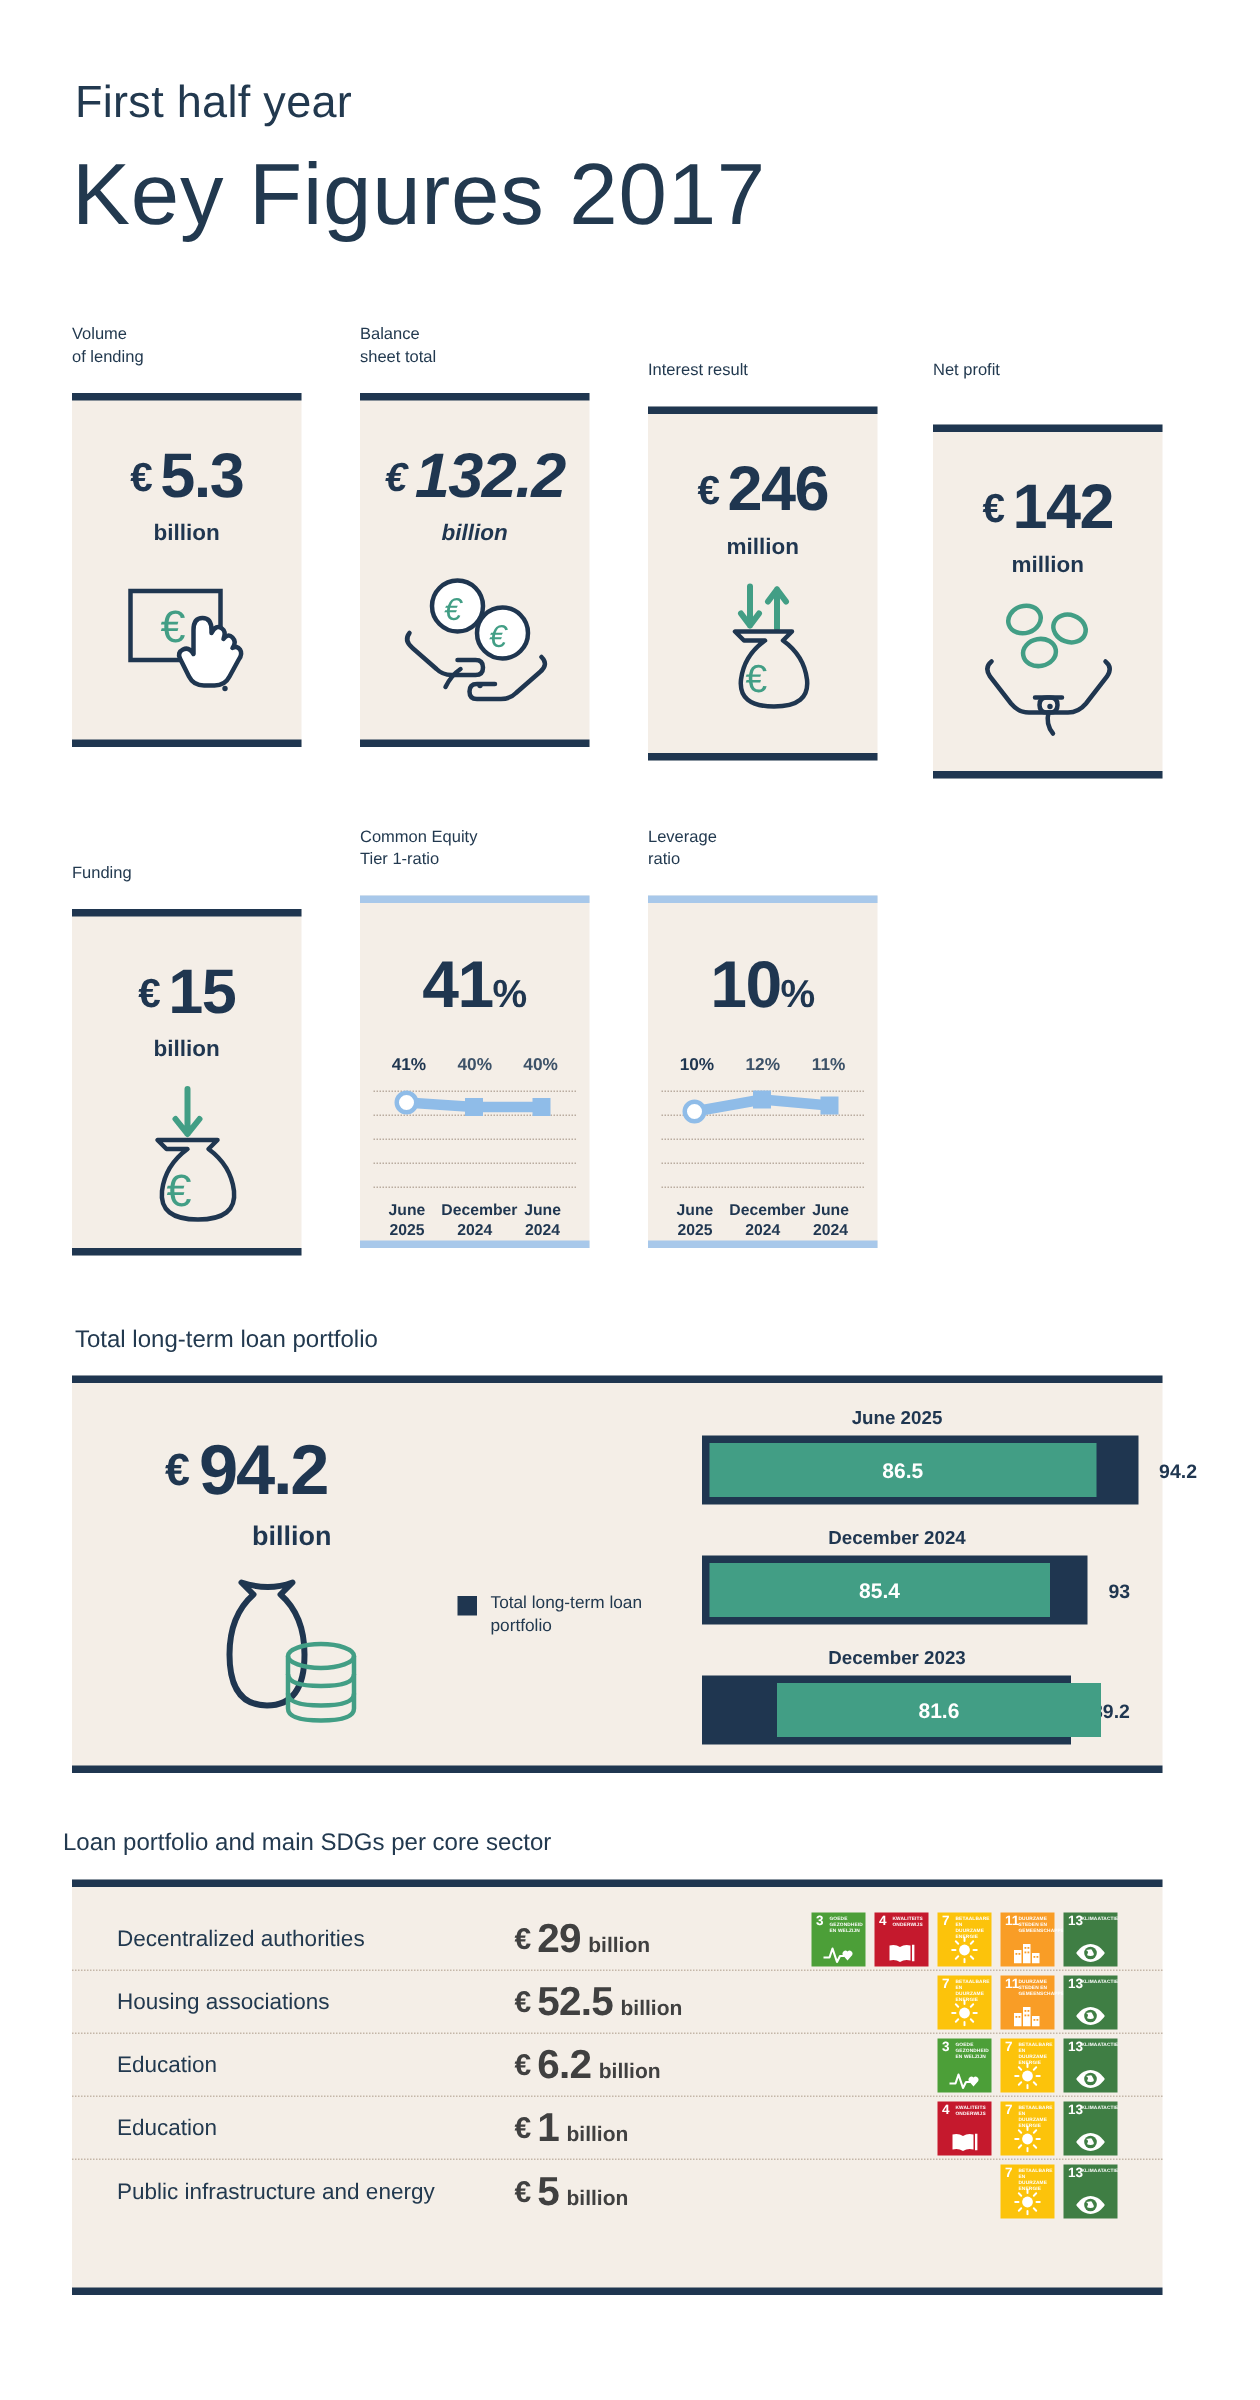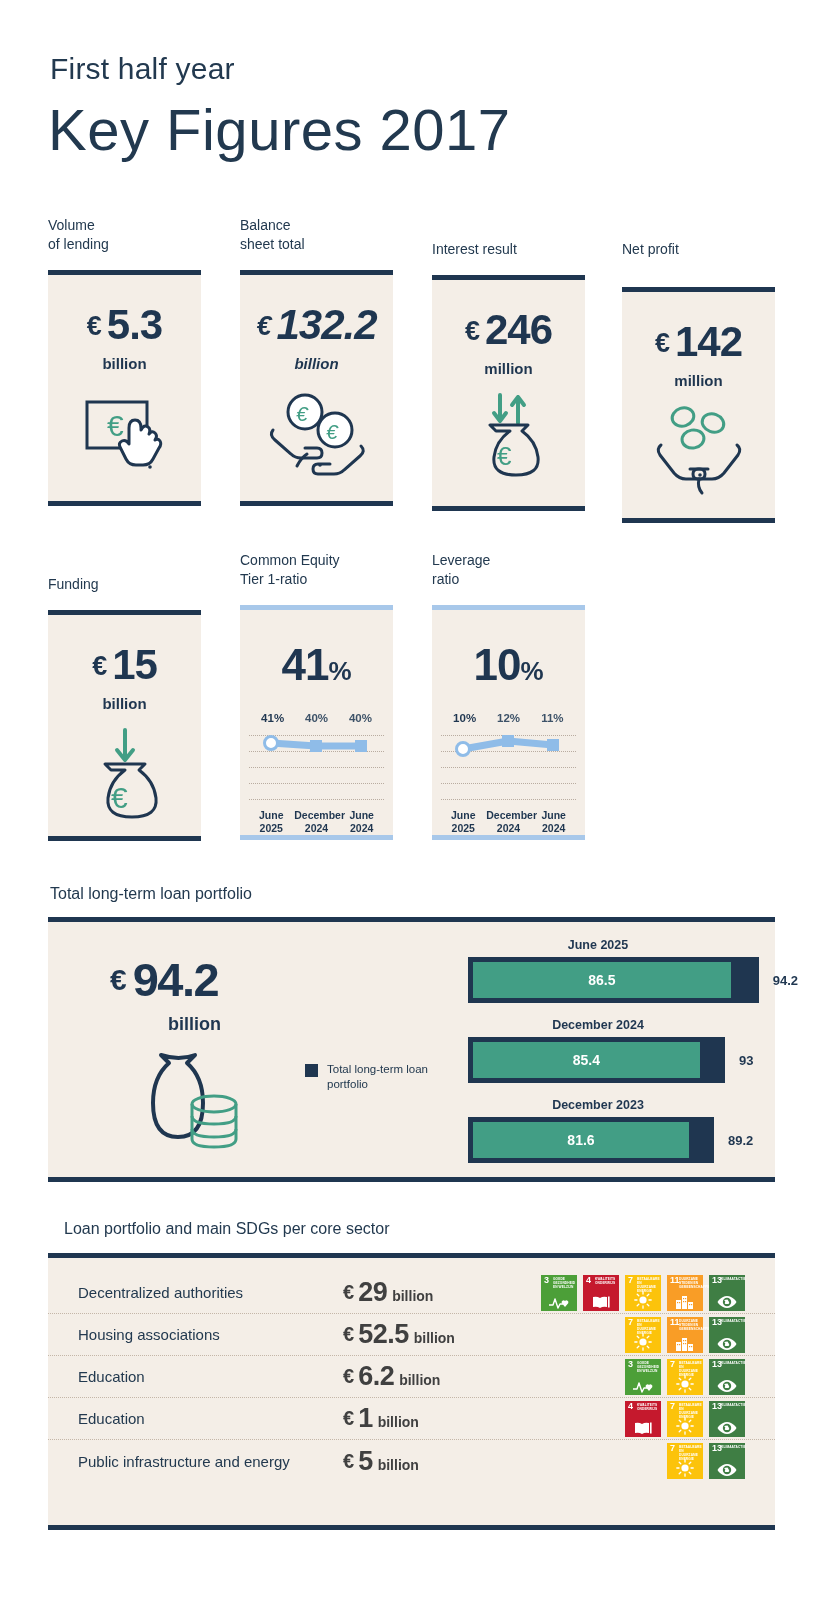--- a/index.html
+++ b/index.html
@@ -19,21 +19,21 @@
   }
   .hdr-title {
     position: absolute; left: 48px; top: 98px;
     font-size: 58px; font-weight: 400; letter-spacing: .5px; color: #22394f;
     line-height: 1.1;
   }
 
   
   .kpi { position: absolute; }
   .kpi-label {
-    font-size: 14px; line-height: 1.35; color: #22394f; font-weight: 400;
+    font-size: 11px; line-height: 1.35; color: #22394f; font-weight: 400;
     white-space: pre-line;
   }
   .kpi-box {
     background: #f4eee7;
     border-top: 5px solid #1f3650;
     border-bottom: 5px solid #1f3650;
     position: relative;
   }
   .kpi-box.blue { border-top-color: #a8c8ea; border-bottom-color: #a8c8ea; }
   .kpi-amount {
@@ -327,31 +327,31 @@
               <span>85.4</span>
             </div>
           </div>
           <div class="bar-total">93</div>
         </div>
       </div>
       <div class="bargrp">
         <div class="bar-cap">December 2023</div>
         <div class="bar-row">
           <div class="bar-outer" style="width:246px;">
-            <div class="bar-inner" style="width:91.5%;">
+            <div class="bar-inner" style="width:91.5%;margin-left:45px;">
               <span>81.6</span>
             </div>
           </div>
           <div class="bar-total">89.2</div>
         </div>
       </div>
     </div>
   </div>
 
-  <div class="sect-title" style="left:64px;top:1220px;">Loan portfolio and main SDGs per core sector</div>
+  <div class="sect-title" style="left:42px;top:1220px;">Loan portfolio and main SDGs per core sector</div>
 
   <div class="panel" style="left:48px;top:1253px;width:727px;height:277px;padding-top:14px;">
     <div id="sdg-table">
         <div class="sdg-row">
           <div class="sdg-name">Decentralized authorities</div>
           <div class="sdg-val"><span class="cur">€</span><span class="num">29</span><span class="unit">billion</span></div>
           <div class="sdg-icons">
             <div class="sdg-icon" style="background: rgb(76, 159, 56);">
               <span class="n">3</span>
               <span class="t">GOEDE GEZONDHEID EN WELZIJN</span>

